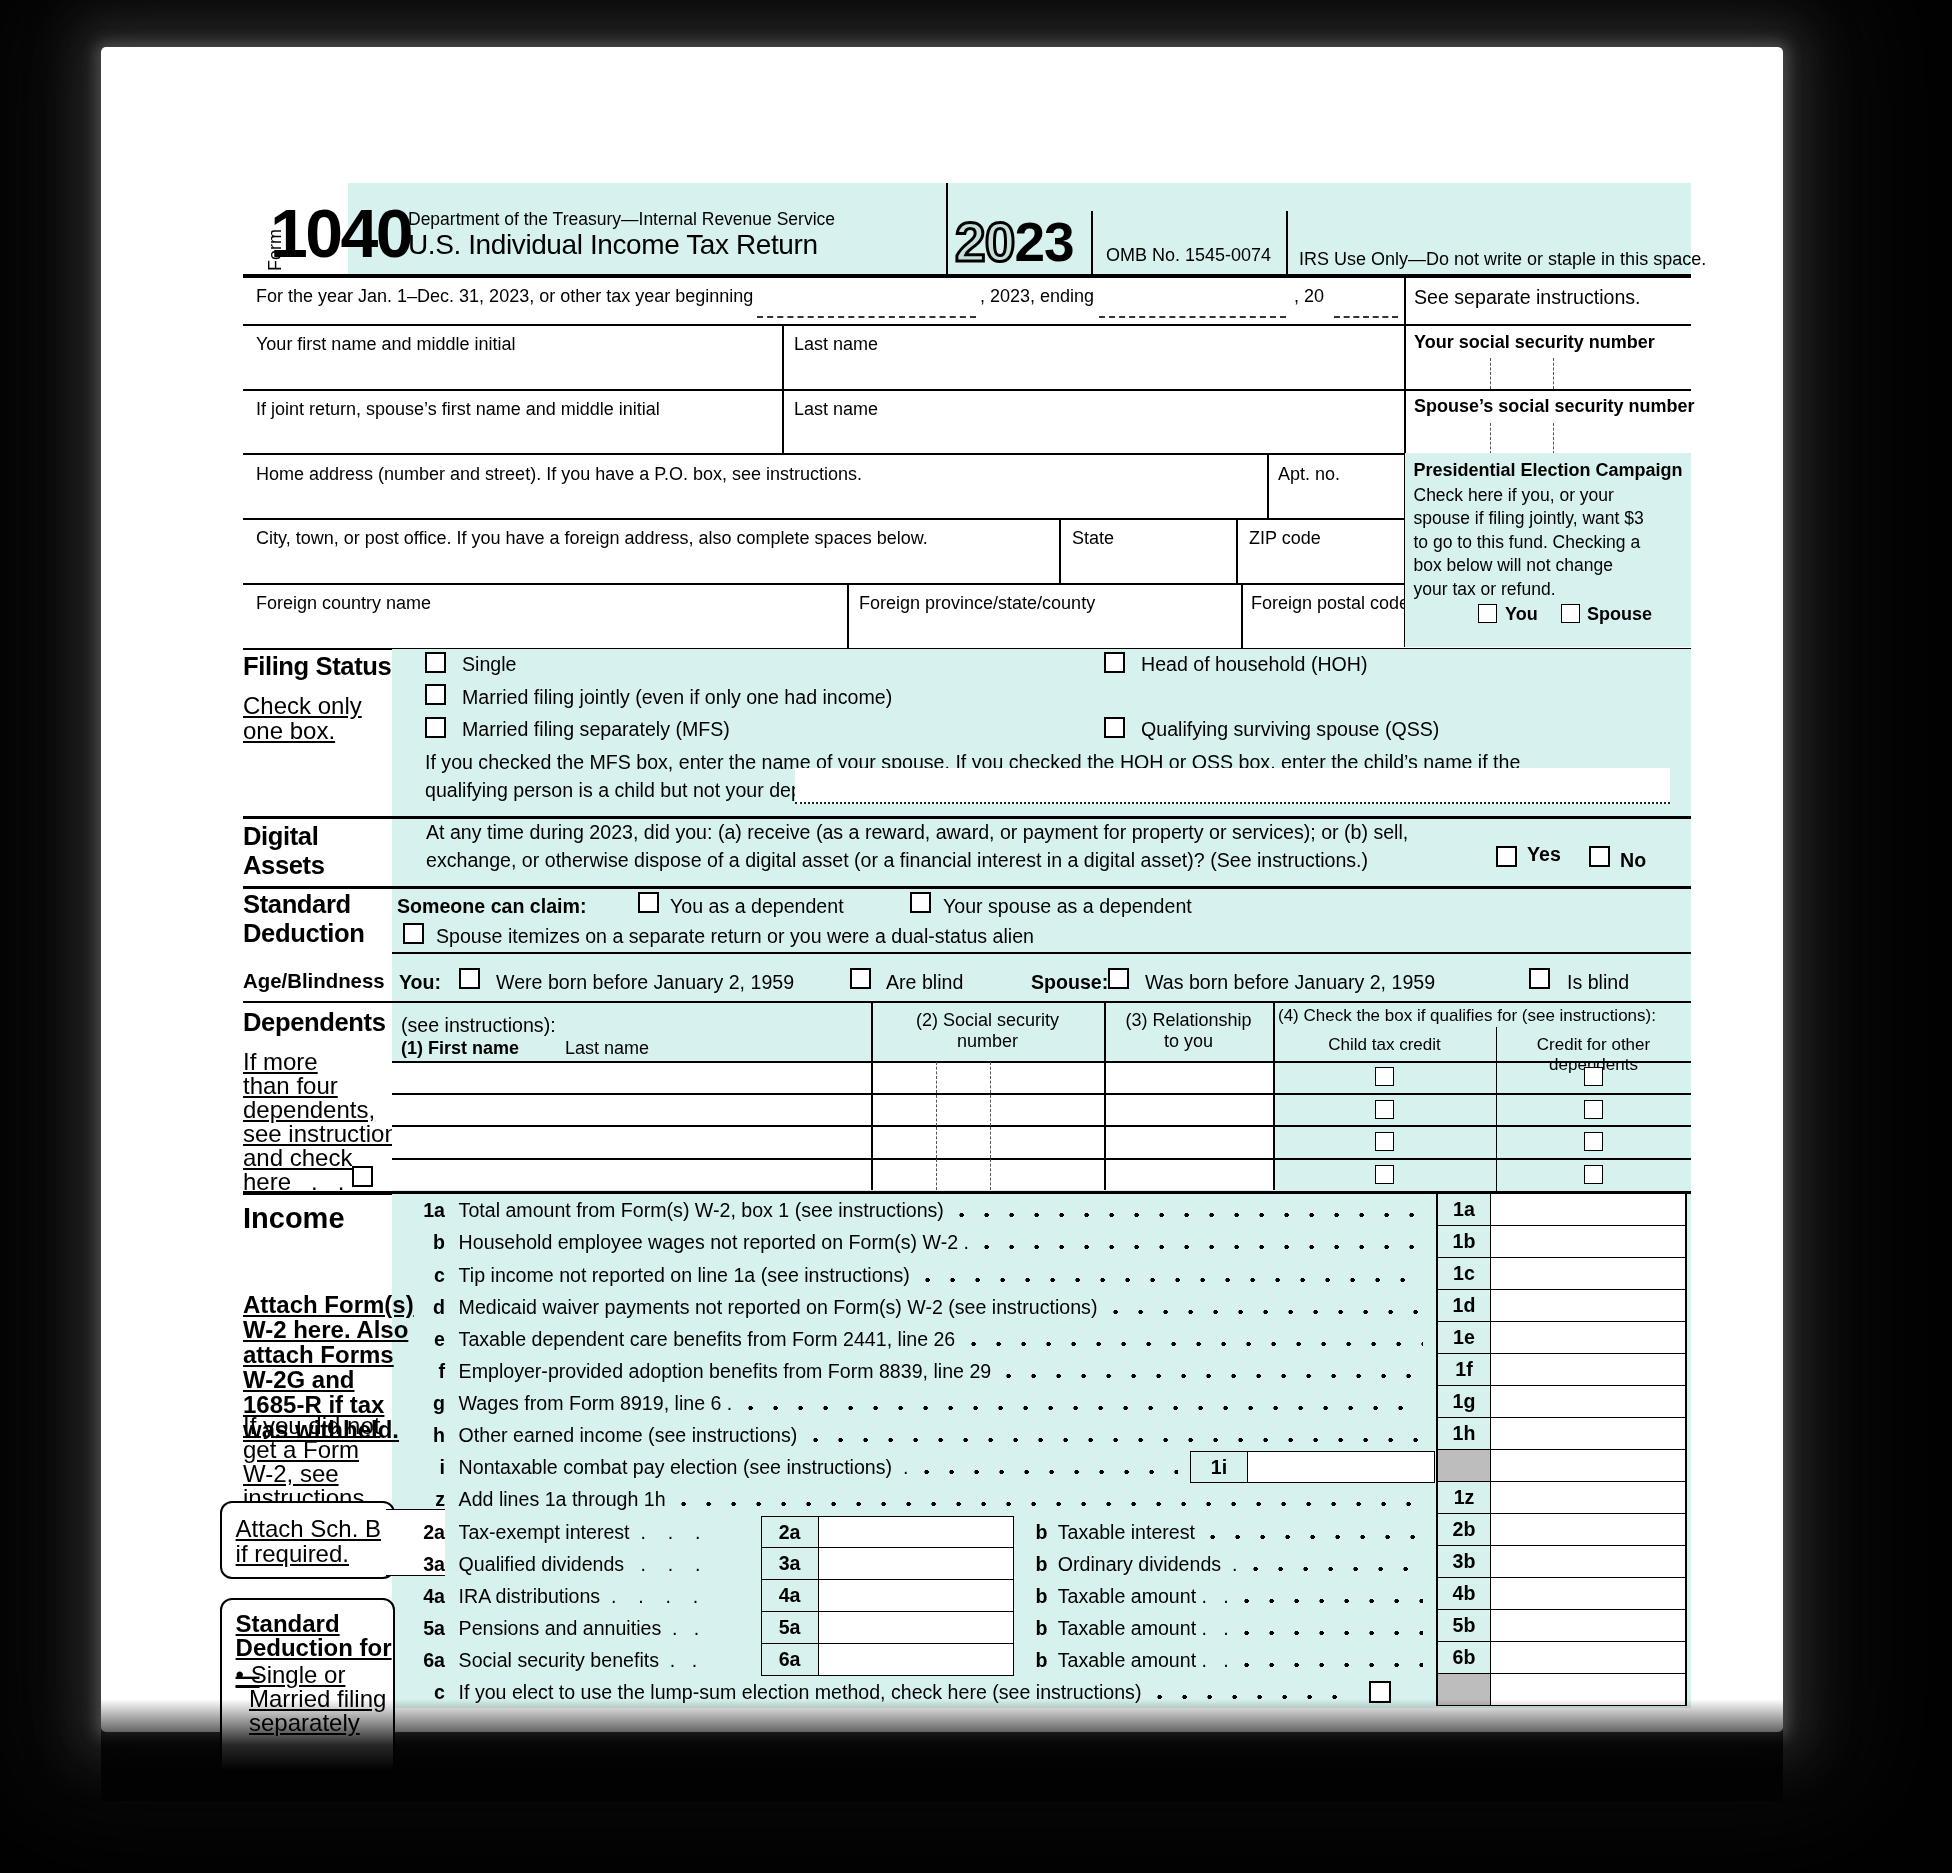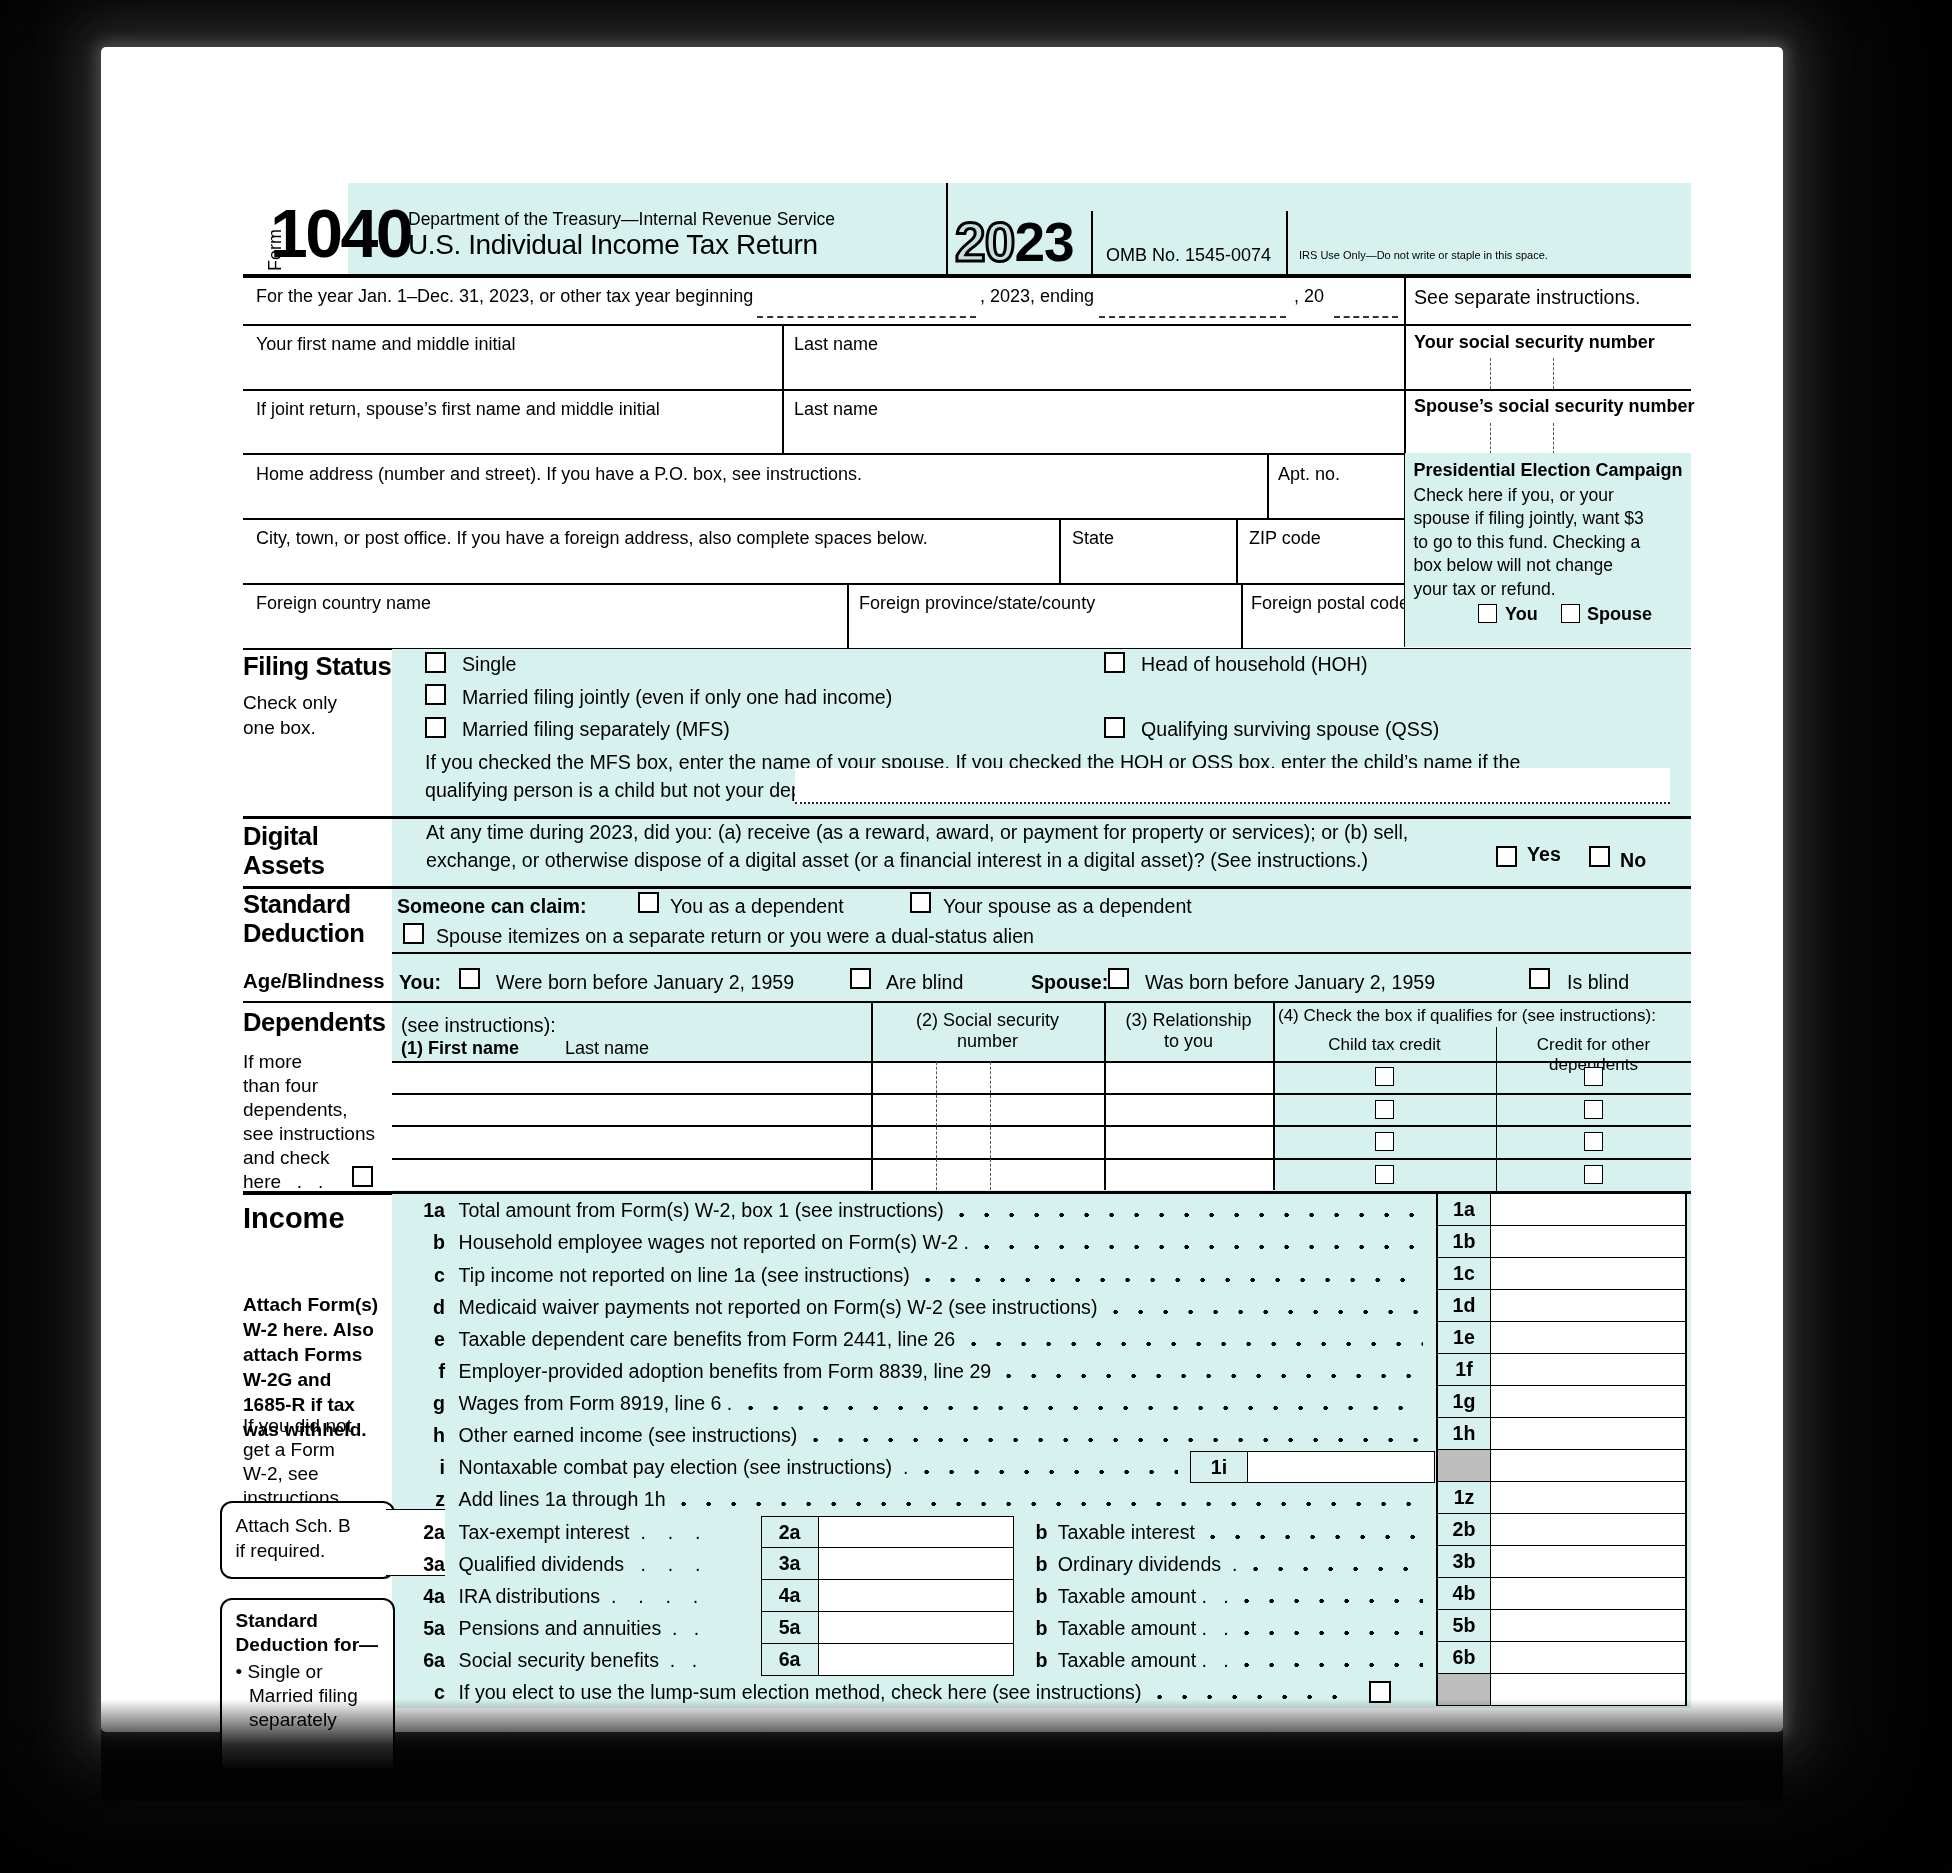--- a/index.html
+++ b/index.html
@@ -10,21 +10,21 @@
   .abs{position:absolute;}
   .teal{background:#d7f2ee;}
   .hl{position:absolute;background:#000;height:1.7px;}
   .vl{position:absolute;background:#000;width:1.7px;}
   .dashv{position:absolute;width:0;border-left:1.7px dashed #555;}
   .dashu{position:absolute;height:0;border-bottom:2.1px dashed #333;}
   .cb{position:absolute;width:21px;height:21px;border:2.1px solid #000;background:#fff;box-sizing:border-box;}
   .cb.sm{width:19px;height:19px;border-width:1.7px;}
   .cbi{display:inline-block;flex:none;width:22px;height:22px;border:2.1px solid #000;background:#fff;box-sizing:border-box;}
   .b{font-weight:bold;}
-  .t20{font-size:17px;} .t21{font-size:18px;} .t22{font-size:19px;} .t23{font-size:19.6px;}
+  .t20{font-size:17px;} .t21{font-size:18px;} .t22{font-size:24px;text-decoration:underline;} .t23{font-size:19.6px;}
   .h30{font-size:25.6px;font-weight:bold;letter-spacing:-0.4px;}
   .form-word{transform:rotate(-90deg);transform-origin:center;font-size:18px;}
   .form-number{font-size:68px;font-weight:bold;letter-spacing:-2.6px;line-height:1;}
   .title{font-size:28px;font-weight:normal;letter-spacing:-0.4px;}
   .yr{font-size:55px;font-weight:bold;line-height:1;letter-spacing:-0.9px;}
   .yr0{color:rgba(0,0,0,0.08);-webkit-text-stroke:3px #000;}
   .dots{flex:1 1 auto;align-self:flex-end;height:6px;margin:0 12px 7.7px 15.3px;
         background-image:radial-gradient(circle at 2.6px 3px,#000 2px,transparent 2.4px);
         background-size:25px 6px;background-repeat:repeat-x;}
   .inc-row{position:absolute;left:291px;width:1043px;height:32px;display:flex;align-items:center;font-size:19.6px;}
@@ -59,21 +59,21 @@
   <div class="abs teal" style="left:247px;top:136px;width:1343px;height:91px"></div>
   <div class="abs form-word" style="left:136px;top:175px;width:77px">Form</div>
   <div class="abs form-number" style="left:169px;top:152px">1040</div>
   <div class="abs" style="left:307px;top:162px;font-size:17.5px">Department of the Treasury—Internal Revenue Service</div>
   <div class="abs title" style="left:307px;top:182px">U.S. Individual Income Tax Return</div>
   <div class="vl" style="left:845px;top:136px;height:91px"></div>
   <div class="abs yr" style="left:854px;top:168px"><span class="yr0">20</span><span>23</span></div>
   <div class="vl" style="left:990px;top:164px;height:64px"></div>
   <div class="abs t21" style="left:1005px;top:198px">OMB No. 1545-0074</div>
   <div class="vl" style="left:1185px;top:164px;height:64px"></div>
-  <div class="abs" style="left:1198px;top:202px;font-size:11px">IRS Use Only—Do not write or staple in this space.</div>
+  <div class="abs" style="left:1198px;top:202px;font-size:18px">IRS Use Only—Do not write or staple in this space.</div>
   <div class="hl" style="left:142px;top:227px;width:1448px;height:4.3px"></div>
 
   <div class="abs t21" style="left:155px;top:239px">For the year Jan. 1–Dec. 31, 2023, or other tax year beginning</div>
   <div class="dashu" style="left:656px;top:269px;width:219px"></div>
   <div class="abs t21" style="left:879px;top:239px">, 2023, ending</div>
   <div class="dashu" style="left:998px;top:269px;width:187px"></div>
   <div class="abs t21" style="left:1193px;top:239px">, 20</div>
   <div class="dashu" style="left:1233px;top:269px;width:64px"></div>
   <div class="abs t23" style="left:1313px;top:239px">See separate instructions.</div>
   <div class="vl" style="left:1303px;top:227px;height:373px;width:2.1px"></div>

